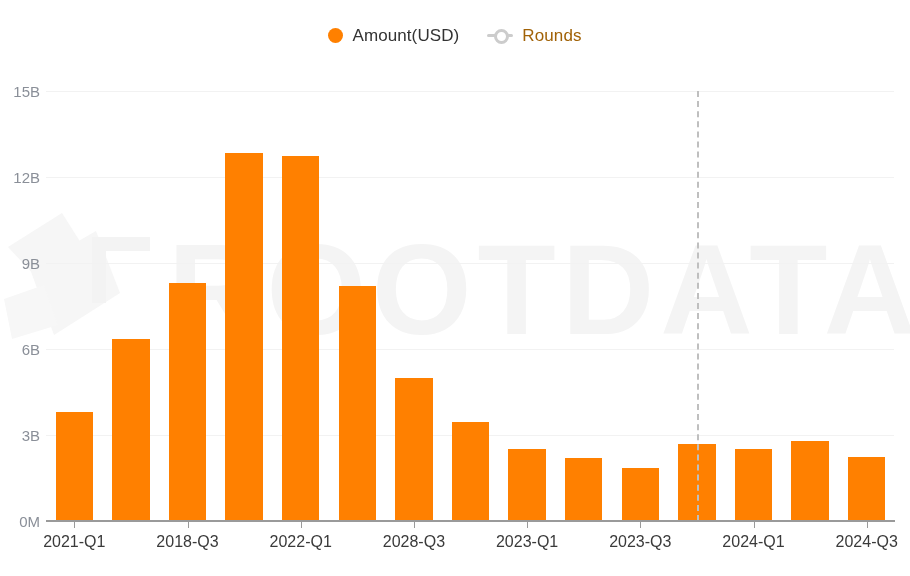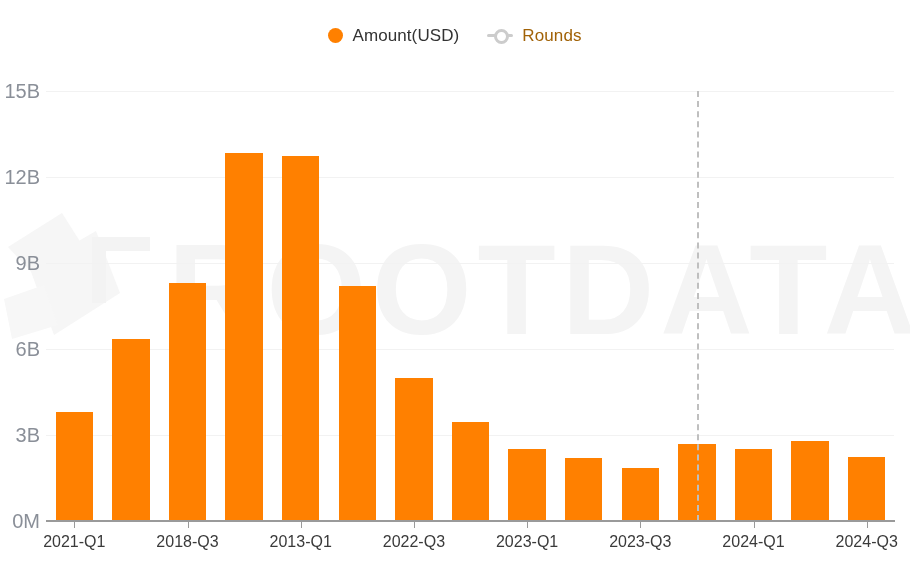--- a/index.html
+++ b/index.html
@@ -135,21 +135,21 @@
   .y-axis {
     position: absolute;
     left: 0;
     top: 0;
     width: 40px;
     height: 576px;
   }
   .y-tick-label {
     position: absolute;
     right: 0;
-    font-size: 20px;
+    font-size: 15px;
     color: #8a8f98;
     transform: translateY(-50%);
     white-space: nowrap;
   }
 
   .bars {
     position: absolute;
     left: 46px;
     top: 91px;
     width: 849px;
@@ -257,23 +257,23 @@
   <div class="marker-line" id="marker-line" style="left: 696.9px;"></div>
 
   <div class="axis-line"></div>
 
   <div class="x-axis" id="x-axis">
       <div class="x-tick" style="left: 74.3px;"></div>
       <div class="x-tick-label" style="left: 74.3px;">2021-Q1</div>
       <div class="x-tick" style="left: 187.5px;"></div>
       <div class="x-tick-label" style="left: 187.5px;">2018-Q3</div>
       <div class="x-tick" style="left: 300.7px;"></div>
-      <div class="x-tick-label" style="left: 300.7px;">2013-Q1</div>
+      <div class="x-tick-label" style="left: 300.7px;">2022-Q1</div>
       <div class="x-tick" style="left: 413.9px;"></div>
-      <div class="x-tick-label" style="left: 413.9px;">2022-Q3</div>
+      <div class="x-tick-label" style="left: 413.9px;">2028-Q3</div>
       <div class="x-tick" style="left: 527.1px;"></div>
       <div class="x-tick-label" style="left: 527.1px;">2023-Q1</div>
       <div class="x-tick" style="left: 640.3px;"></div>
       <div class="x-tick-label" style="left: 640.3px;">2023-Q3</div>
       <div class="x-tick" style="left: 753.5px;"></div>
       <div class="x-tick-label" style="left: 753.5px; text-align: center;">2024-Q1</div>
       <div class="x-tick" style="left: 866.7px;"></div>
       <div class="x-tick-label" style="left: 866.7px;">2024-Q3</div>
     </div>
 

